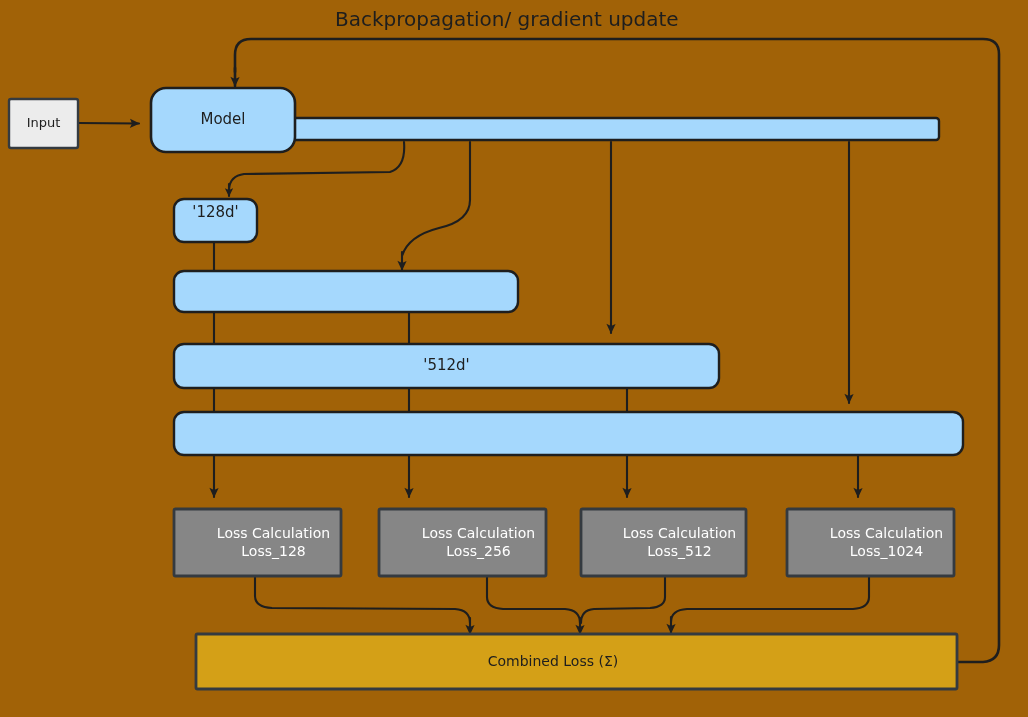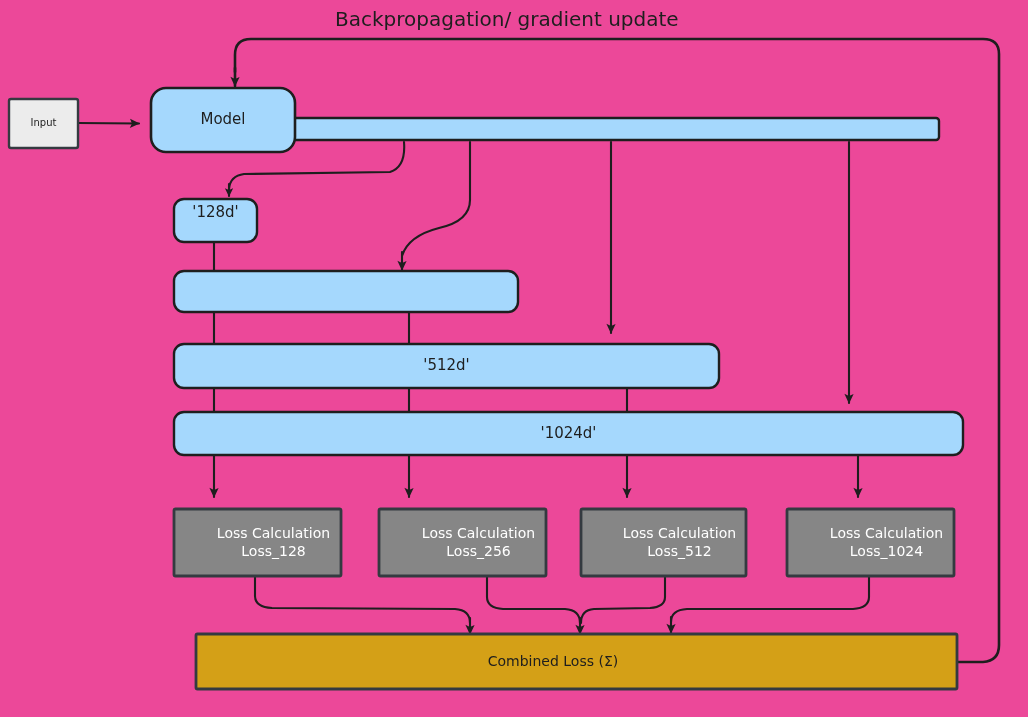--- a/index.html
+++ b/index.html
@@ -7,21 +7,21 @@
     padding: 0;
     background: #ffffff;
   }
   body {
     font-family: "DejaVu Sans", sans-serif;
   }
   #canvas {
     position: relative;
     width: 1028px;
     height: 717px;
-    background: #ec4899;
+    background: #a16207;
     overflow: hidden;
   }
   #canvas svg {
     position: absolute;
     left: 0;
     top: 0;
     width: 1028px;
     height: 717px;
   }
   .node-label {
@@ -167,30 +167,29 @@
     </g>
 
     <g>
       <rect x="196" y="634" width="761" height="55" rx="1.5" fill="#d4a017" stroke="#343a40" stroke-width="2.8"></rect>
     </g>
 
   </svg>
 
   <div class="title-text" style="left:335px; top:7px; font-size:20px;">Backpropagation/ gradient update</div>
 
-  <div class="node-label lbl-dark" style="left:9px; top:99px; width:69px; height:49px; font-size:10px;">Input</div>
+  <div class="node-label lbl-dark" style="left:9px; top:99px; width:69px; height:49px; font-size:13px;">Input</div>
 
   <div class="node-label lbl-dark" style="left:151px; top:88px; width:144px; height:64px; font-size:15px;">Model</div>
 
   <div class="node-label lbl-dark" style="left:174px; top:199px; width:83px; height:28px; font-size:15px;">'128d'</div>
 
 
   <div class="node-label lbl-dark" style="left:174px; top:344px; width:545px; height:44px; font-size:15px;">'512d'</div>
 
-  <div class="node-label lbl-dark" style="left:174px; top:412px; width:789px; height:43px; font-size:15px;">'1024d'</div>
 
   <div class="node-label lbl-white" style="left:174px; top:509px; width:167px; height:67px; font-size:14px;">Loss Calculation
 Loss_128</div>
 
   <div class="node-label lbl-white" style="left:379px; top:509px; width:167px; height:67px; font-size:14px;">Loss Calculation
 Loss_256</div>
 
   <div class="node-label lbl-white" style="left:581px; top:509px; width:165px; height:67px; font-size:14px;">Loss Calculation
 Loss_512</div>
 

